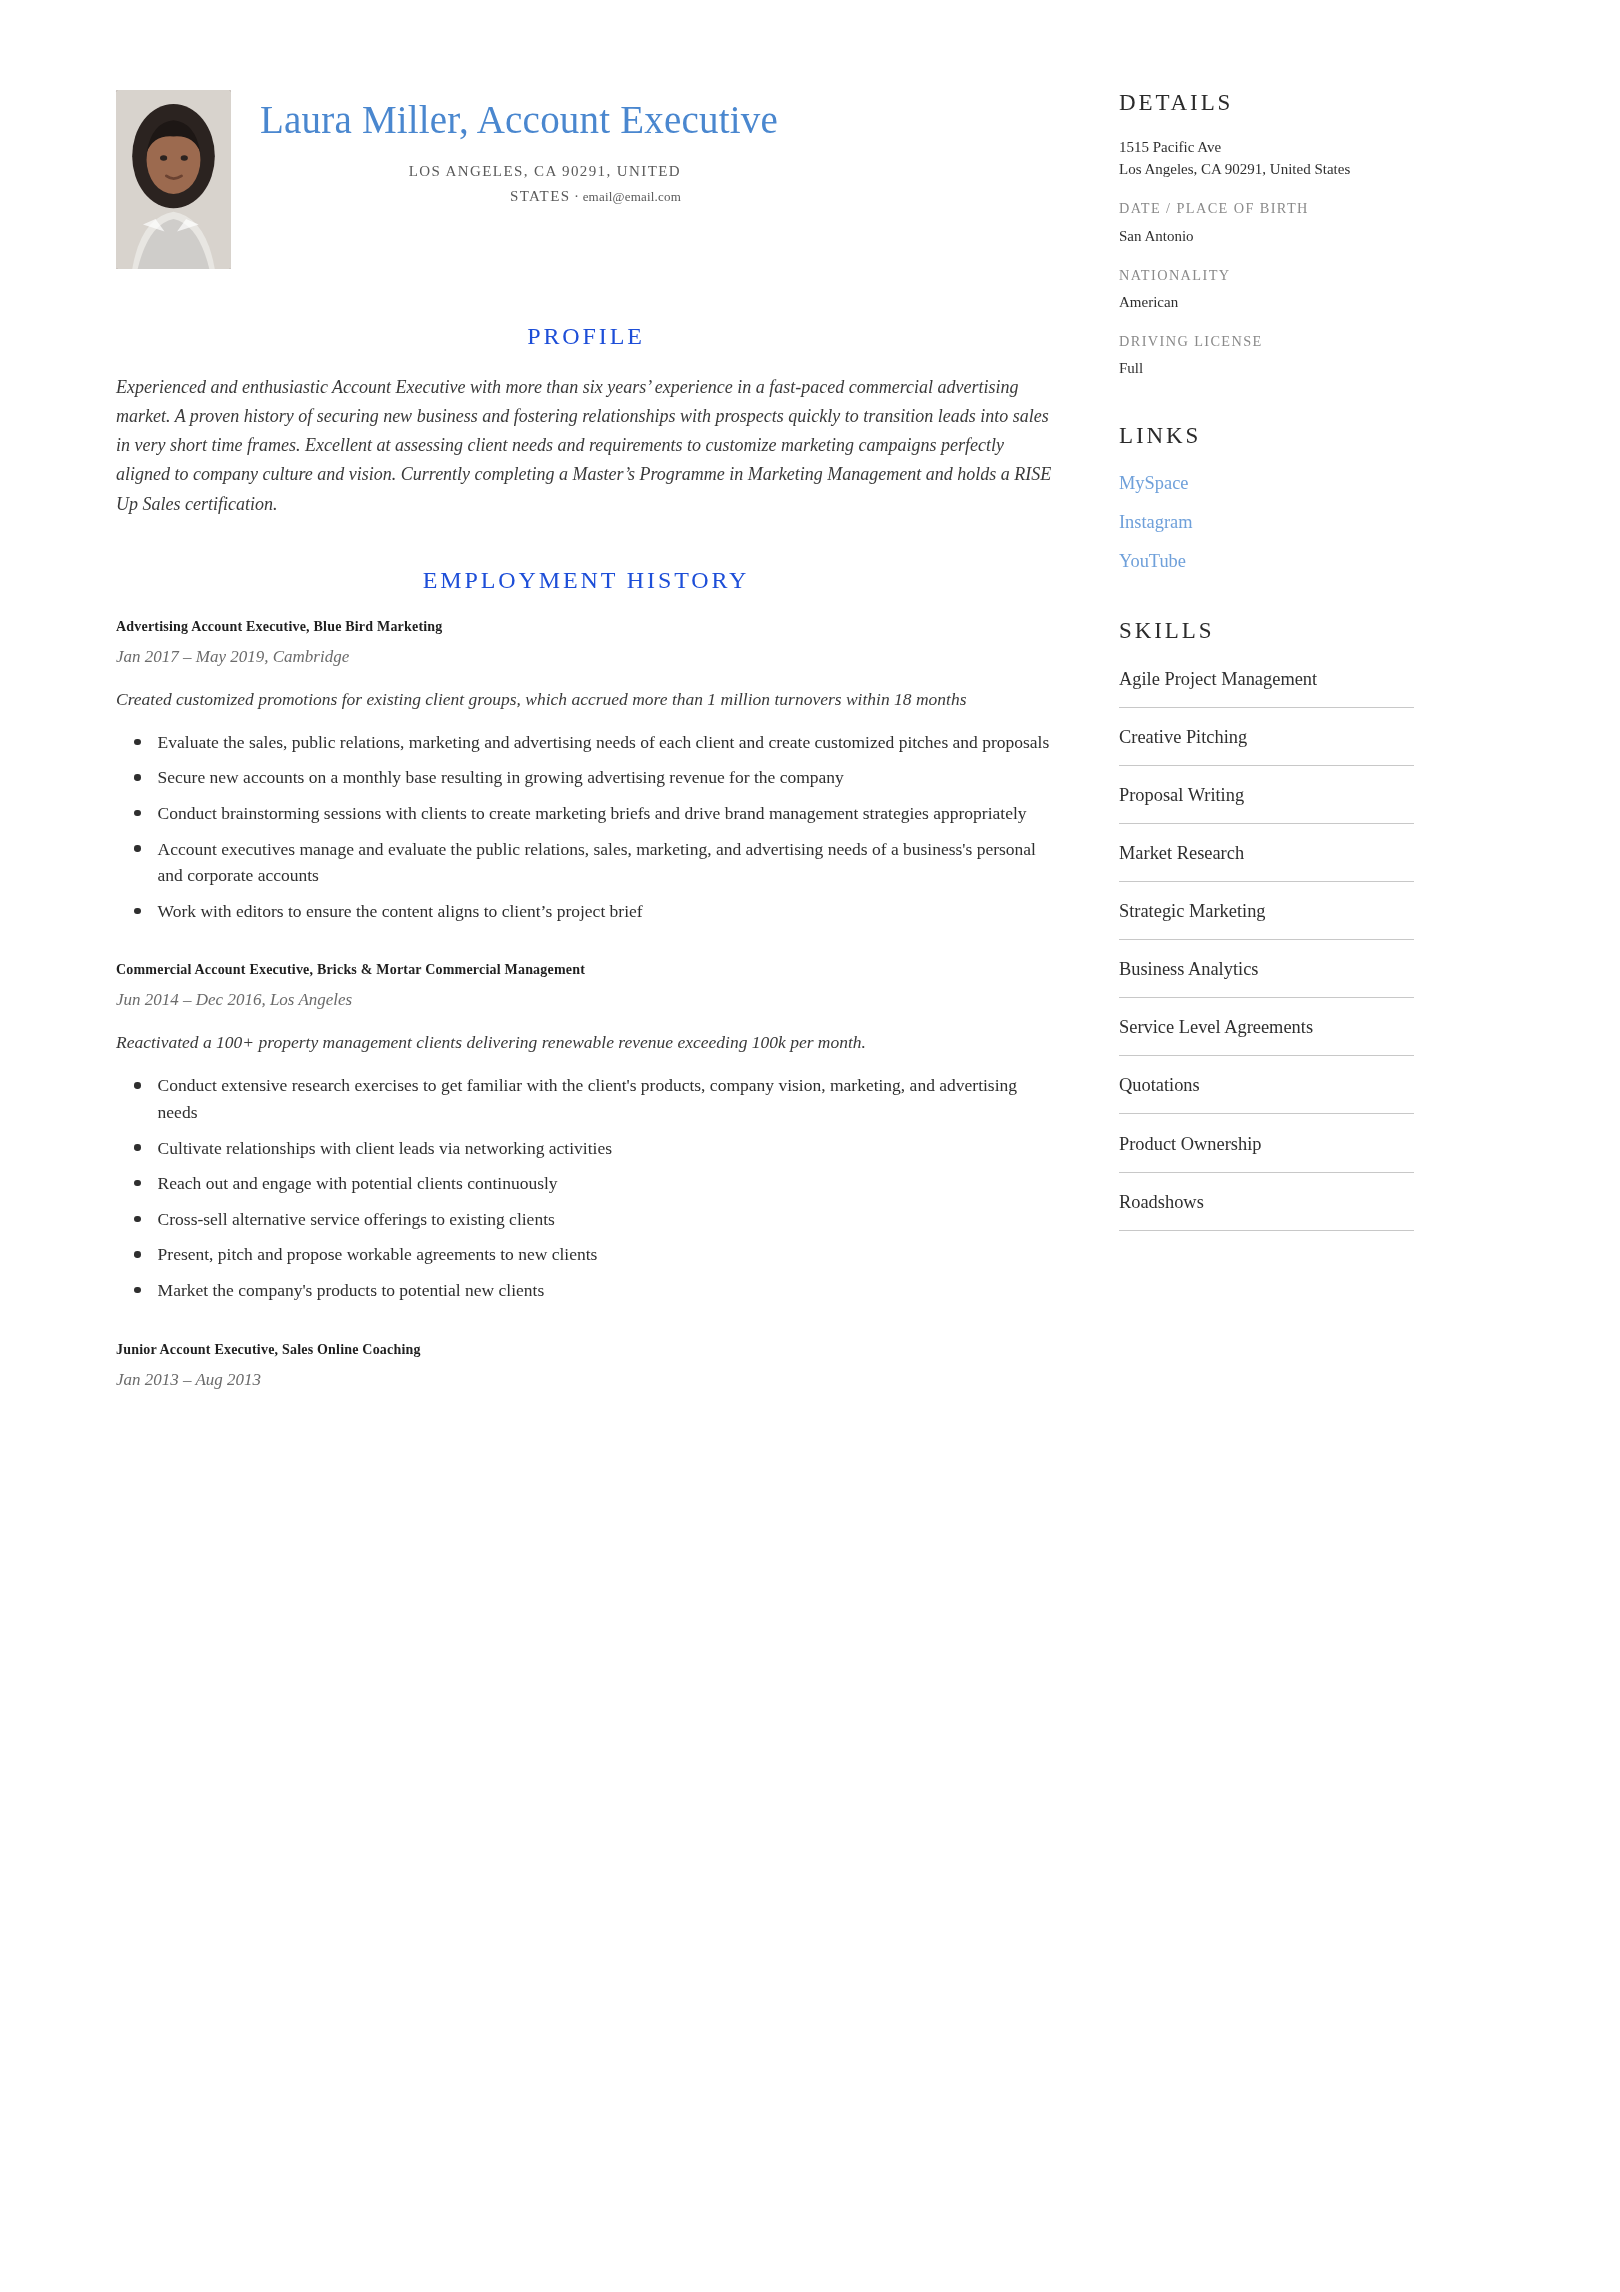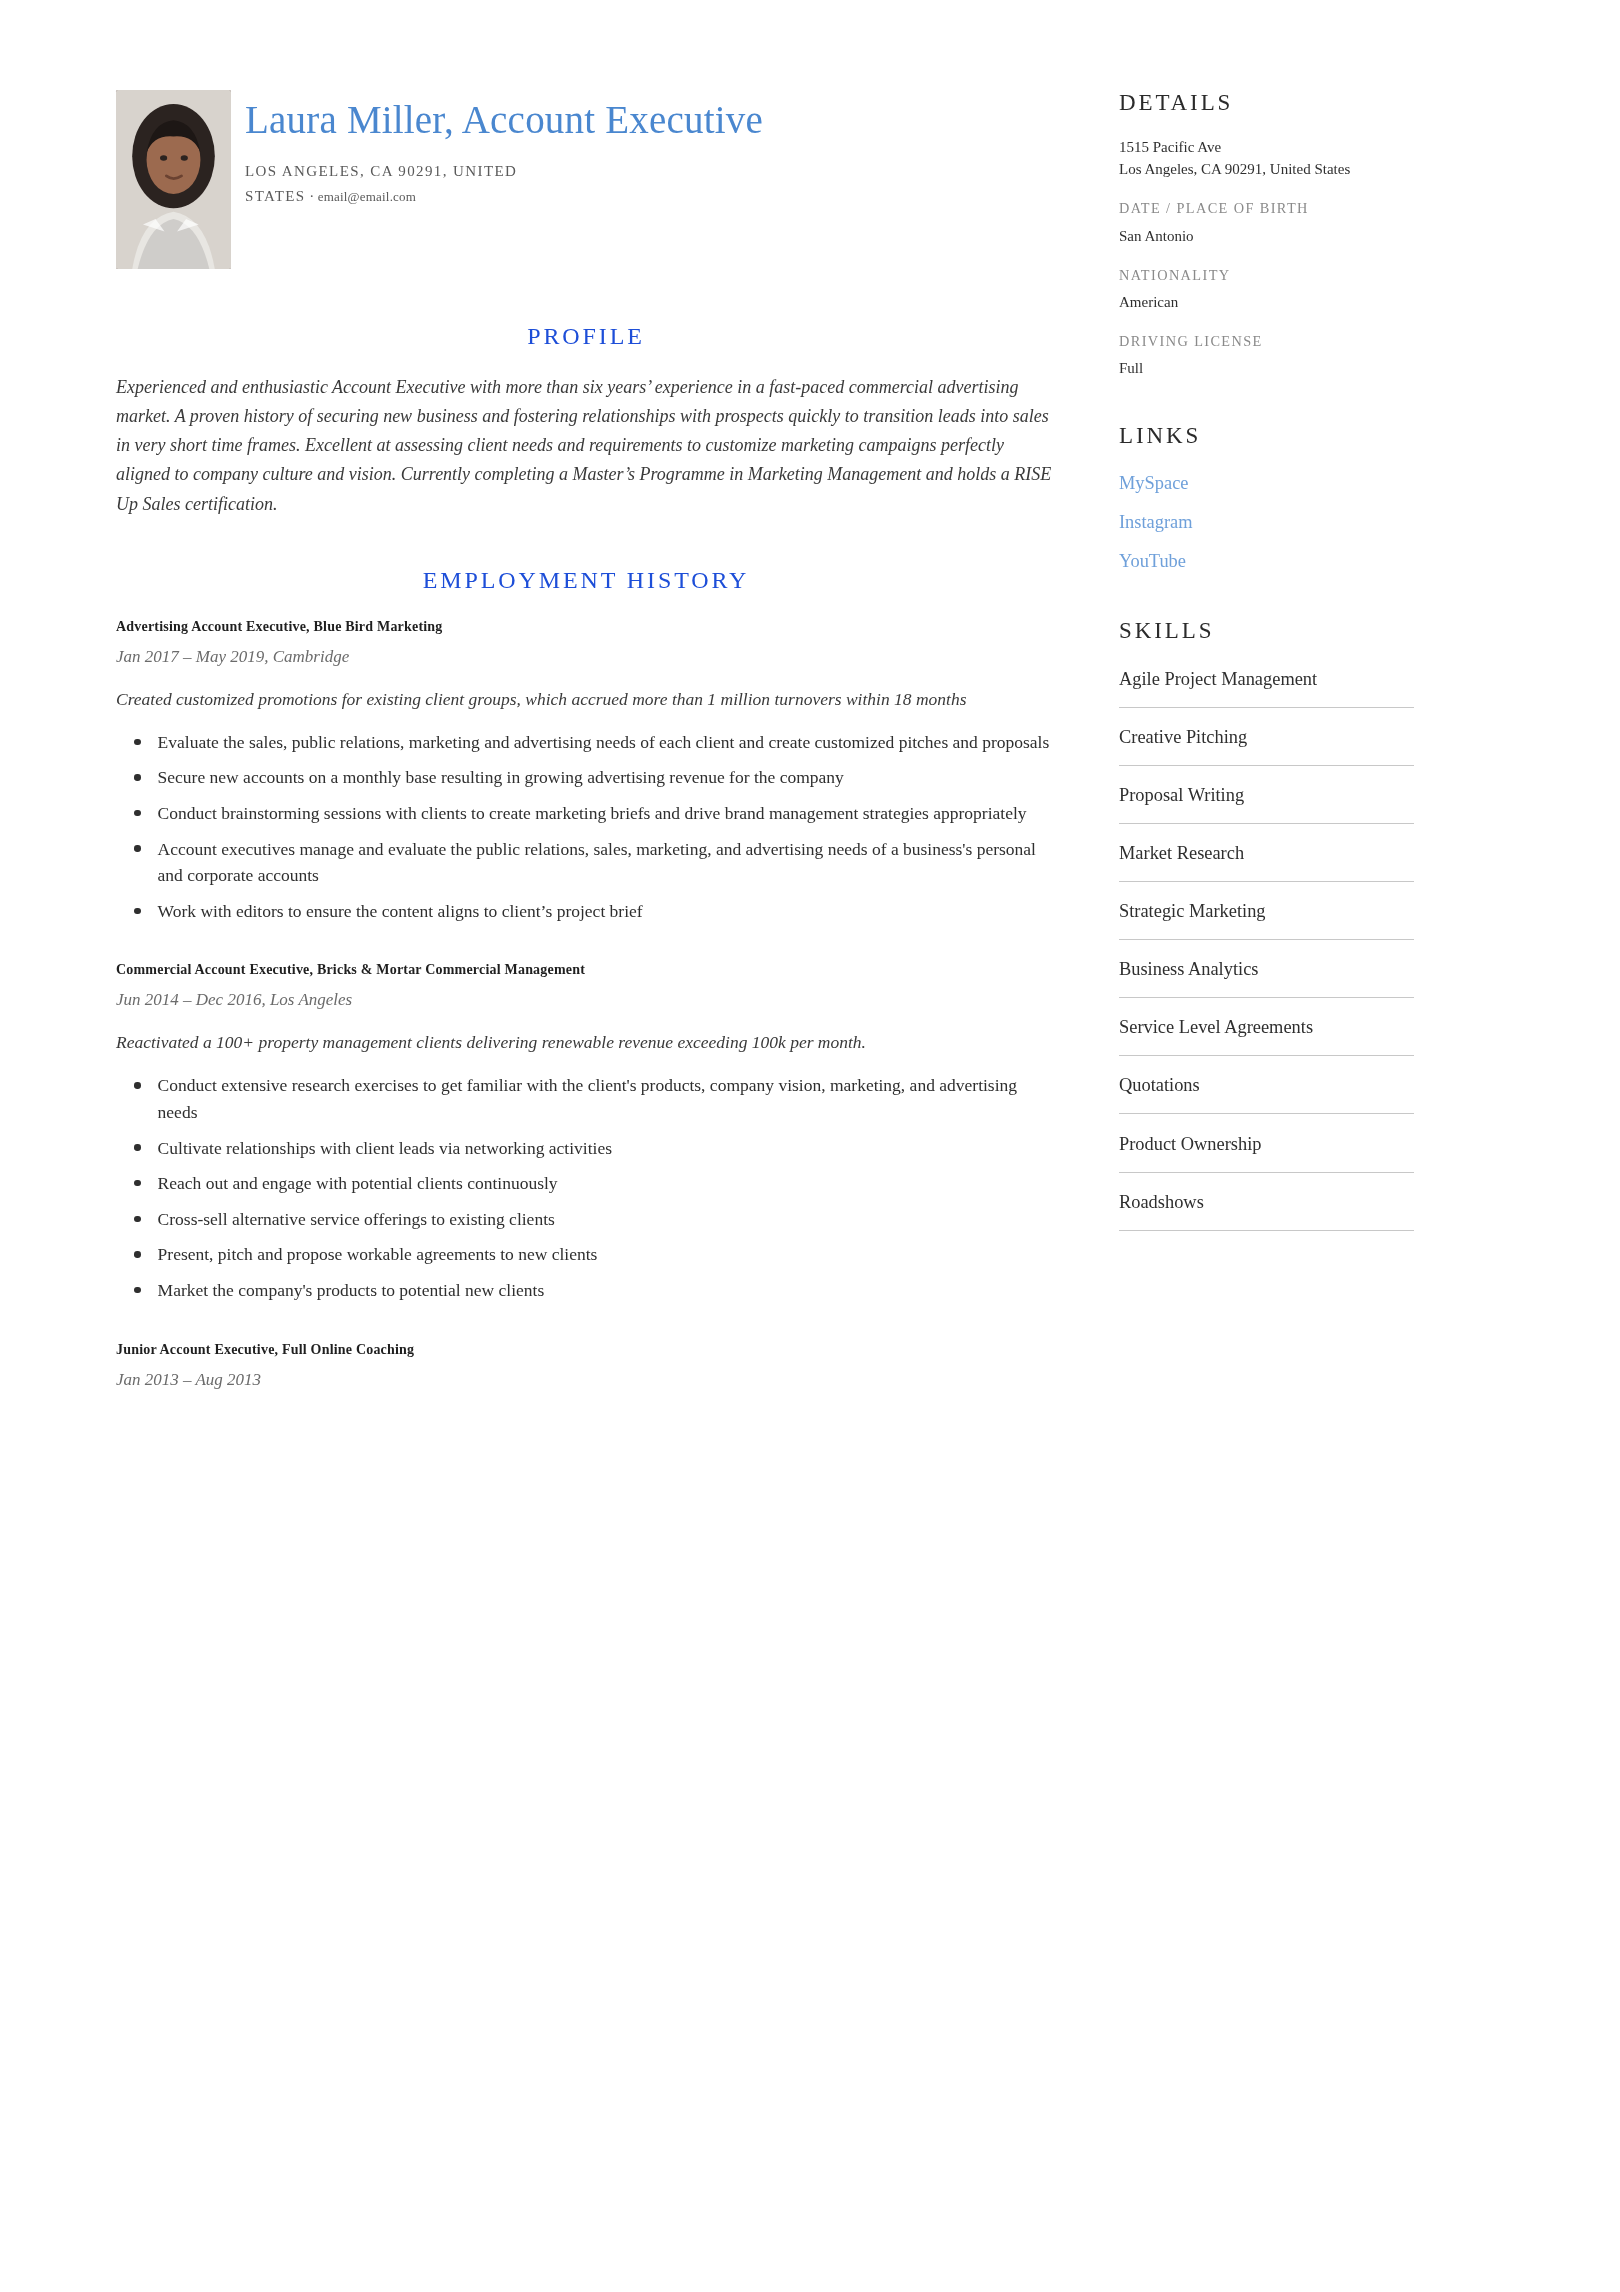--- a/index.html
+++ b/index.html
@@ -36,22 +36,23 @@
     width: 322px;
     flex: 0 0 322px;
     padding-left: 27px;
     box-sizing: border-box;
   }
 
   
   .header {
     display: flex;
     align-items: flex-start;
-    gap: 14px;
+    gap: 29px;
     margin-bottom: 54px;
+    text-align: right;
   }
   .photo {
     width: 115px;
     height: 179px;
     flex: 0 0 115px;
     border-radius: 1.8px;
     overflow: hidden;
     background: #6f5a52;
     position: relative;
   }
@@ -252,21 +253,21 @@
             <li>Conduct extensive research exercises to get familiar with the client's products, company vision, marketing, and advertising needs</li>
             <li>Cultivate relationships with client leads via networking activities</li>
             <li>Reach out and engage with potential clients continuously</li>
             <li>Cross-sell alternative service offerings to existing clients</li>
             <li>Present, pitch and propose workable agreements to new clients</li>
             <li>Market the company's products to potential new clients</li>
           </ul>
         </div>
 
         <div class="job">
-          <h3 class="job-title">Junior Account Executive, Full Online Coaching</h3>
+          <h3 class="job-title">Junior Account Executive, Sales Online Coaching</h3>
           <p class="job-meta">Jan 2013 – Aug 2013</p>
         </div>
 
       </div>
     </div>
 
     <div class="col-side">
 
       <div class="side-block">
         <h2 class="side-title">DETAILS</h2>

